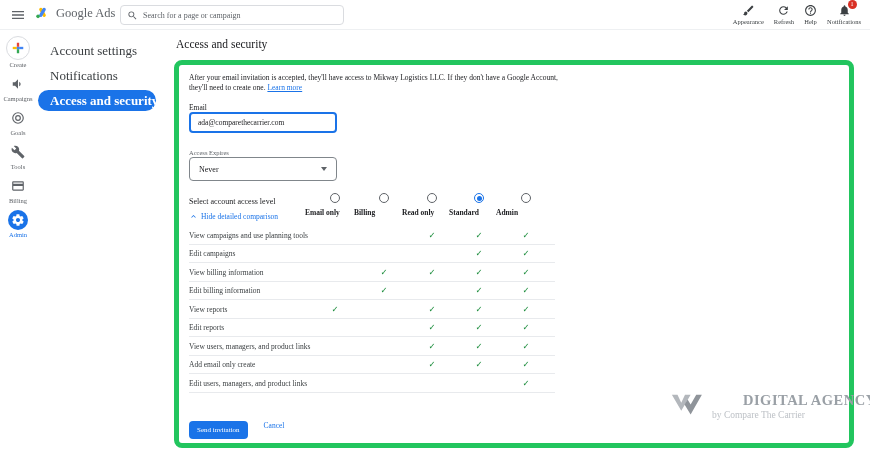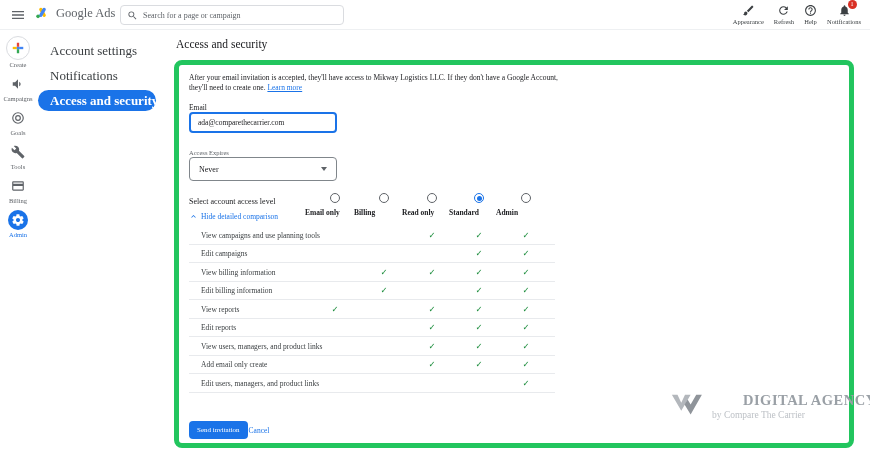--- a/index.html
+++ b/index.html
@@ -72,25 +72,25 @@
   .radio.on::after { content:""; position:absolute; inset:1.5px; background:#1a73e8; border-radius:50%; }
   .col-headers { position:absolute; left:10px; top:143px; width:366px; height:10px; }
   .col-header { position:absolute; width:60px; text-align:left; font-size:7.5px; font-weight:bold; color:#202124; }
 
   .hide-link { position:absolute; left:10px; top:147px; display:flex; align-items:center; gap:3px;
                font-size:7.5px; color:#1a73e8; text-decoration:none; cursor:pointer; }
   .chevron svg { width:9px; height:9px; fill:#1a73e8; display:block; }
 
   .perm-table { position:absolute; left:10px; top:161px; width:366px; }
   .perm-row { position:relative; height:18.5px; border-bottom:1px solid #e8eaed; }
-  .perm-label { position:absolute; left:12px; top:50%; transform:translateY(-50%); font-size:7.5px; color:#3c4043; white-space:nowrap; }
+  .perm-label { position:absolute; left:0; top:50%; transform:translateY(-50%); font-size:7.5px; color:#3c4043; white-space:nowrap; }
   .perm-cell { position:absolute; top:50%; transform:translateY(-50%); width:40px; text-align:center;
                font-size:8.5px; color:#1e8e3e; }
 
-  .actions-row { position:absolute; left:10px; top:356px; display:flex; align-items:center; gap:1px; }
+  .actions-row { position:absolute; left:10px; top:356px; display:flex; align-items:flex-start; gap:16px; }
   .btn-primary { background:#1a73e8; color:#fff; border:none; border-radius:4px; padding:5px 8px;
                  font-size:7px; font-family:inherit; cursor:pointer; }
   .btn-text { color:#1a73e8; font-size:7.5px; text-decoration:none; cursor:pointer; }
 
   
   .watermark { position:absolute; left:666px; top:391px; display:flex; align-items:center; gap:8px; }
   .wm-logo svg { width:38px; height:30px; display:block; }
   .wm-title { font-size:14.5px; font-weight:bold; color:#9aa0a6; letter-spacing:0.5px; white-space:nowrap;margin-left:31px; }
   .wm-sub { font-size:9.5px; color:#bdc1c6; margin-top:1px; white-space:nowrap; }
 </style>

